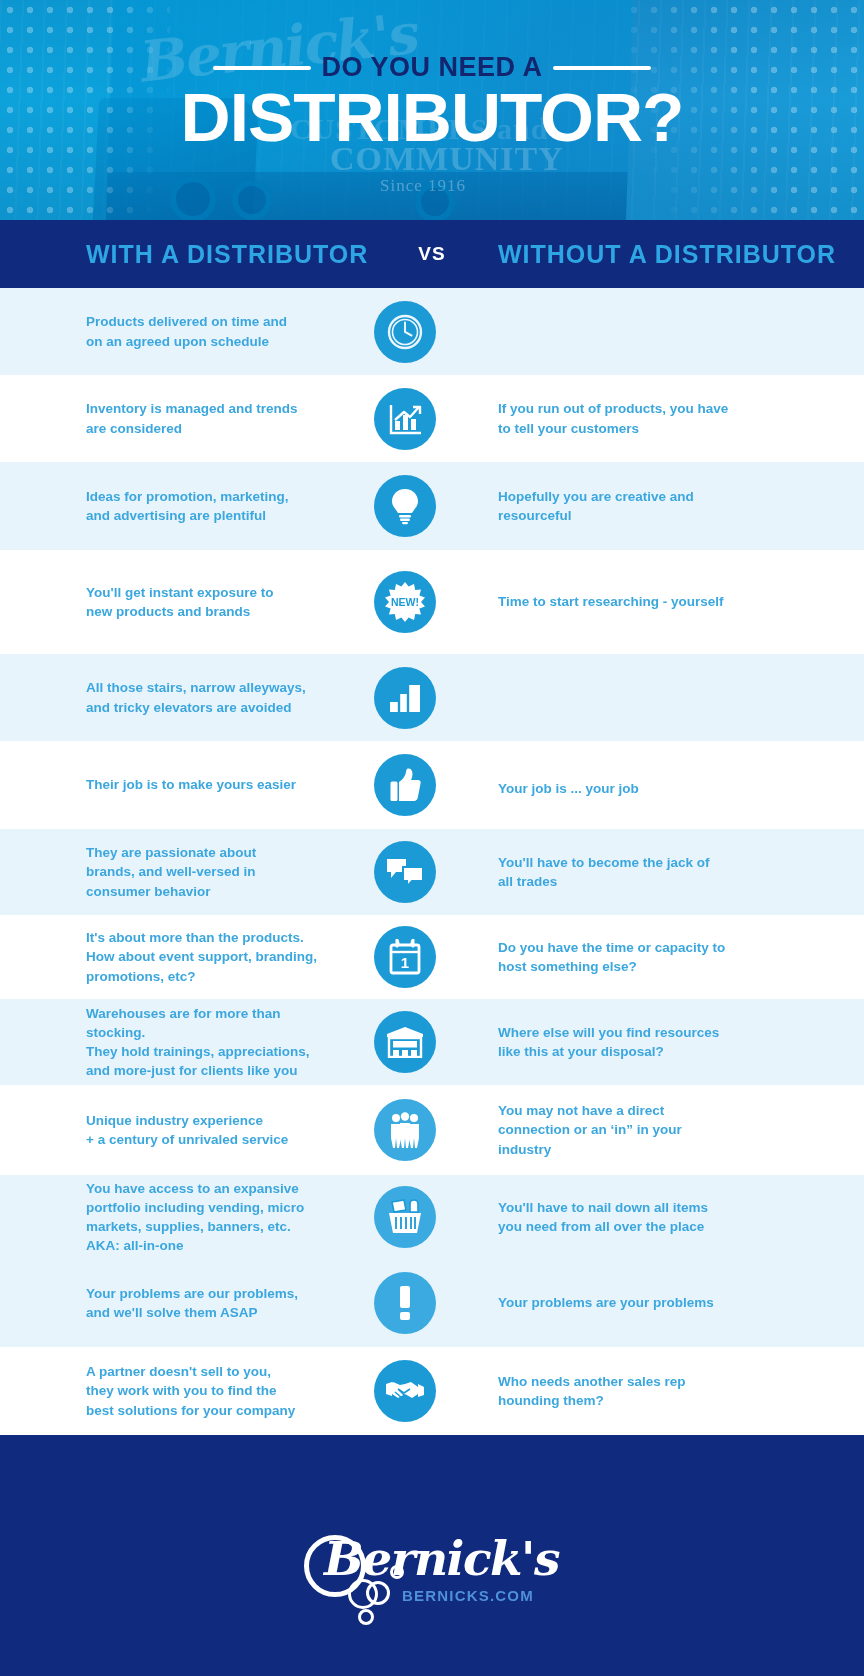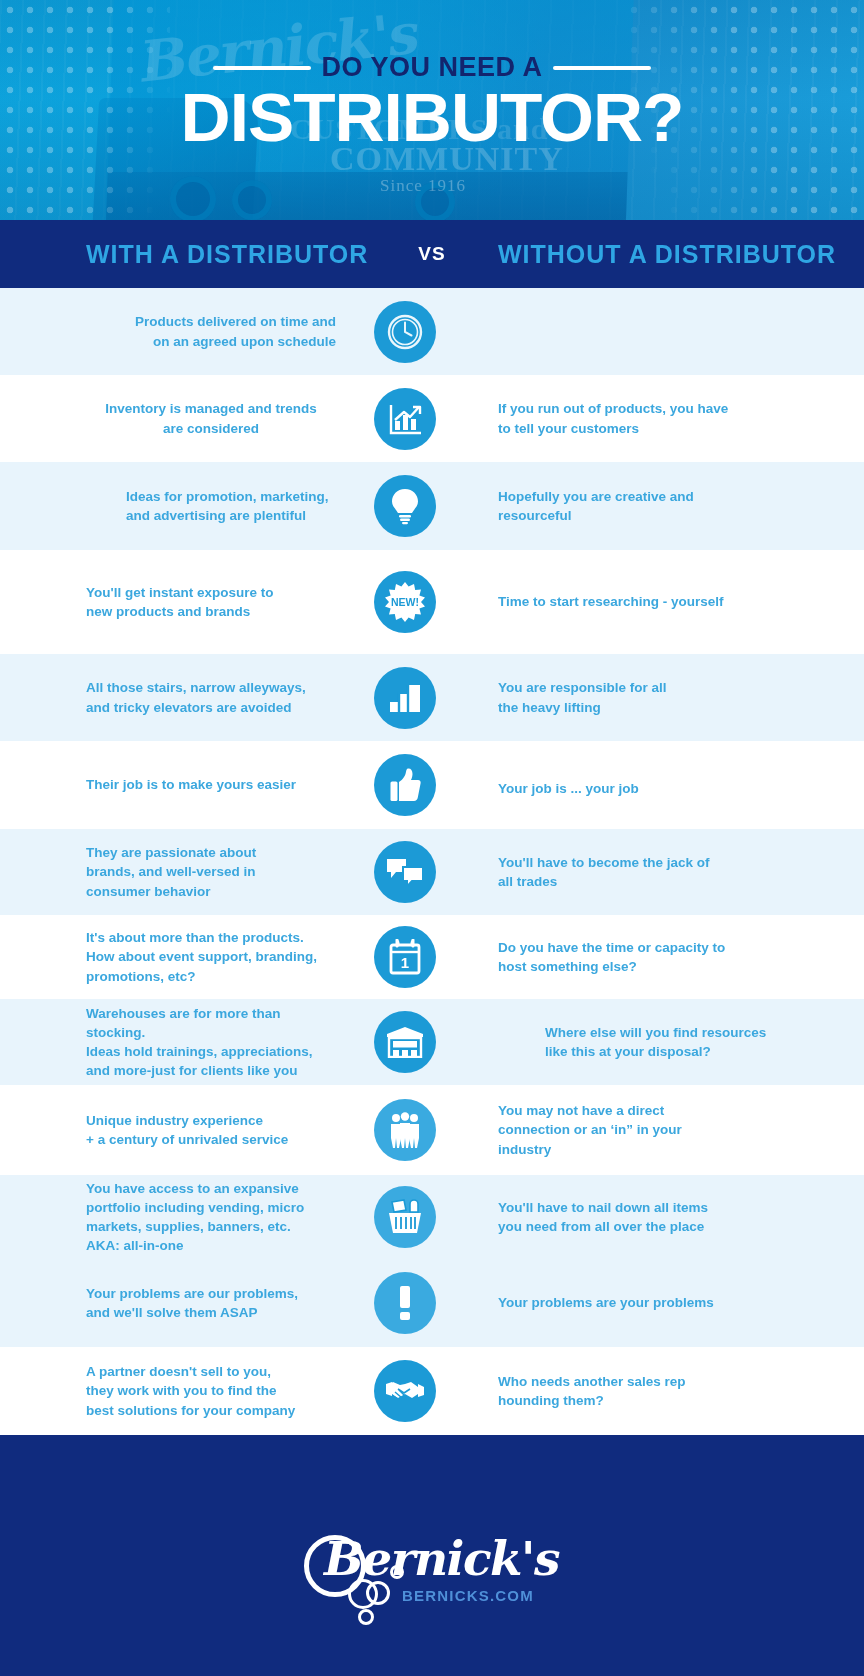--- a/index.html
+++ b/index.html
@@ -188,49 +188,49 @@
     </div>
   </div>
 
   <div class="colbar">
     <span class="chead chead-left">WITH A DISTRIBUTOR</span>
     <span class="chead-vs">VS</span>
     <span class="chead chead-right">WITHOUT A DISTRIBUTOR</span>
   </div>
 
   <div class="rows" id="rows">
-      <div class="row alt" style="height: 87px; text-align: right;">
+      <div class="row alt" style="height: 87px;">
         <div class="cell cell-left" style="white-space: pre-line;">Products delivered on time and
 on an agreed upon schedule</div>
         <div class="icon-wrap">
           <svg width="40" height="40" viewBox="0 0 40 40">
             <circle cx="20" cy="20" r="16" fill="none" stroke="#eaf6fc" stroke-width="2.4"></circle>
             <circle cx="20" cy="20" r="12.5" fill="none" stroke="#eaf6fc" stroke-width="1.6"></circle>
             <path d="M20 10.5 V20 L26.5 23.5" fill="none" stroke="#eaf6fc" stroke-width="2" stroke-linecap="round"></path>
           </svg>
         </div>
       </div>
       <div class="row plain" style="height: 87px;">
-        <div class="cell cell-left" style="white-space: pre-line; text-align: center;">Inventory is managed and trends
+        <div class="cell cell-left" style="white-space: pre-line;">Inventory is managed and trends
 are considered</div>
         <div class="icon-wrap">
           <svg width="36" height="36" viewBox="0 0 36 36">
             <path d="M4 4 V32 H34" fill="none" stroke="#fff" stroke-width="2.4"></path>
             <rect x="8" y="20" width="5" height="9" fill="#fff"></rect>
             <rect x="16" y="14" width="5" height="15" fill="#fff"></rect>
             <rect x="24" y="18" width="5" height="11" fill="#fff"></rect>
             <path d="M8 19 L17 11 L23 16 L32 6" fill="none" stroke="#fff" stroke-width="2.4" stroke-linejoin="round"></path>
             <path d="M26 6 H33 V13" fill="none" stroke="#fff" stroke-width="2.4" stroke-linejoin="round"></path>
           </svg>
         </div>
         <div class="cell cell-right" style="white-space: pre-line;">If you run out of products, you have
 to tell your customers</div>
       </div>
       <div class="row alt" style="height: 88px;">
-        <div class="cell cell-left" style="white-space: pre-line; margin-left: 40px;">Ideas for promotion, marketing,
+        <div class="cell cell-left" style="white-space: pre-line;">Ideas for promotion, marketing,
 and advertising are plentiful</div>
         <div class="icon-wrap">
           <svg width="34" height="38" viewBox="0 0 34 38">
             <path d="M17 2 C9 2 4 8 4 14.5 C4 19.5 8 22 10 26 H24 C26 22 30 19.5 30 14.5 C30 8 25 2 17 2 Z" fill="#fff"></path>
             <rect x="11" y="28" width="12" height="2.4" rx="1.2" fill="#fff"></rect>
             <rect x="12" y="31.5" width="10" height="2.4" rx="1.2" fill="#fff"></rect>
             <rect x="14" y="35" width="6" height="2.2" rx="1.1" fill="#fff"></rect>
           </svg>
         </div>
         <div class="cell cell-right" style="white-space: pre-line;">Hopefully you are creative and
@@ -257,22 +257,20 @@
             <path d="M2 20 H11 M11 12 H20 M20 3 H32" fill="none" stroke="#1c9ad6" stroke-width="0"></path>
             <path d="M20 3 H32 V30 H2 V20 H11 V12 H20 Z" fill="#fff"></path>
             <path d="M11 20 H2 M20 12 H11 M32 3 H20" stroke="#1c9ad6" stroke-width="0"></path>
             <rect x="2" y="20" width="9" height="10" fill="#fff"></rect>
             <rect x="11" y="12" width="9" height="18" fill="#fff"></rect>
             <rect x="20" y="3" width="12" height="27" fill="#fff"></rect>
             <path d="M11 12 V30 M20 3 V30" stroke="#1c9ad6" stroke-width="2.4"></path>
             <path d="M2 20 H11 M11 12 H20" stroke="#1c9ad6" stroke-width="0"></path>
           </svg>
         </div>
-        <div class="cell cell-right" style="white-space: pre-line;">You are responsible for all
-the heavy lifting</div>
       </div>
       <div class="row plain" style="height: 88px;">
         <div class="cell cell-left" style="white-space: pre-line;">Their job is to make yours easier</div>
         <div class="icon-wrap">
           <svg width="32" height="36" viewBox="0 0 32 36">
             <path d="M10 15 C10 15 15 12 16.5 7 C17.4 4 17 1.5 19.5 1.5 C22 1.5 23.5 3.5 23.5 7 C23.5 10 22 13 22 13 H29 C31 13 32 14.4 31.6 16.2 L28.8 30.5 C28.4 32.6 27 34 25 34 H10 Z" fill="#fff"></path>
             <rect x="1.5" y="14.5" width="7" height="19.5" rx="1.6" fill="#fff"></rect>
           </svg>
         </div>
         <div class="cell cell-right" style="white-space: pre-line; margin-top: 8px;">Your job is ... your job</div>
@@ -301,33 +299,33 @@
             <rect x="2" y="6" width="28" height="28" rx="2" fill="none" stroke="#fff" stroke-width="2.8"></rect>
             <line x1="2" y1="13" x2="30" y2="13" stroke="#fff" stroke-width="2.4"></line>
             <text x="16" y="29" text-anchor="middle" font-family="Liberation Sans, sans-serif" font-size="15" font-weight="bold" fill="#fff">1</text>
           </svg>
         </div>
         <div class="cell cell-right" style="white-space: pre-line;">Do you have the time or capacity to
 host something else?</div>
       </div>
       <div class="row alt" style="height: 86px;">
         <div class="cell cell-left" style="white-space: pre-line;">Warehouses are for more than stocking.
-Ideas hold trainings, appreciations,
+They hold trainings, appreciations,
 and more-just for clients like you</div>
         <div class="icon-wrap">
           <svg width="38" height="32" viewBox="0 0 38 32">
             <path d="M1 8 L19 1 L37 8 V11 H1 Z" fill="#fff"></path>
             <rect x="3" y="12" width="32" height="19" fill="none" stroke="#fff" stroke-width="2.4"></rect>
             <rect x="7" y="15" width="24" height="6.5" fill="#fff"></rect>
             <rect x="7" y="24" width="6" height="7" fill="#fff"></rect>
             <rect x="16" y="24" width="6" height="7" fill="#fff"></rect>
             <rect x="25" y="24" width="6" height="7" fill="#fff"></rect>
           </svg>
         </div>
-        <div class="cell cell-right" style="white-space: pre-line; margin-left: 47px;">Where else will you find resources
+        <div class="cell cell-right" style="white-space: pre-line;">Where else will you find resources
 like this at your disposal?</div>
       </div>
       <div class="row plain" style="height: 90px;">
         <div class="cell cell-left" style="white-space: pre-line;">Unique industry experience
 + a century of unrivaled service</div>
         <div class="icon-wrap lt">
           <svg width="36" height="36" viewBox="0 0 36 36">
             <circle cx="9" cy="6" r="4" fill="#fff"></circle>
             <circle cx="18" cy="4.5" r="4.2" fill="#fff"></circle>
             <circle cx="27" cy="6" r="4" fill="#fff"></circle>

